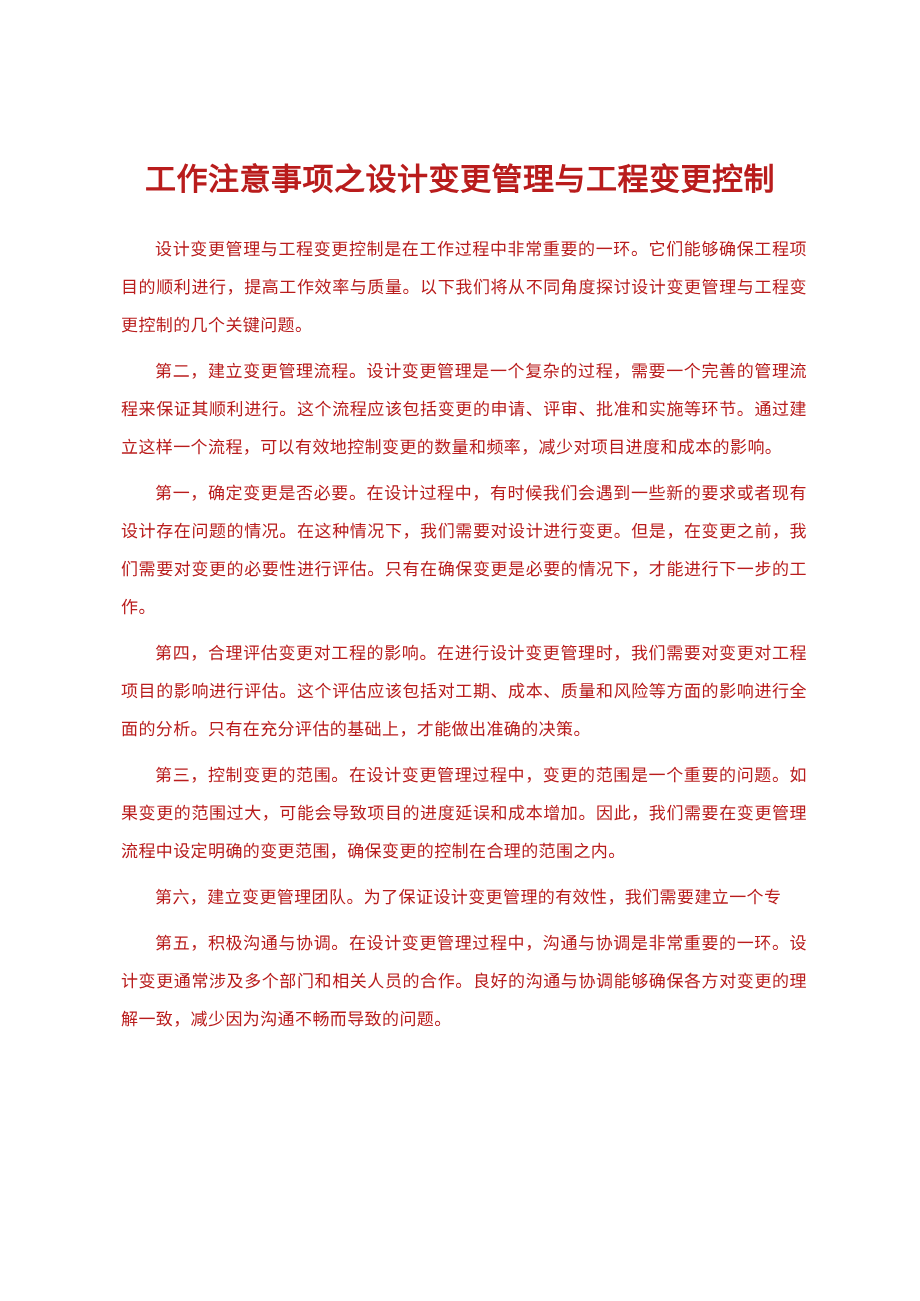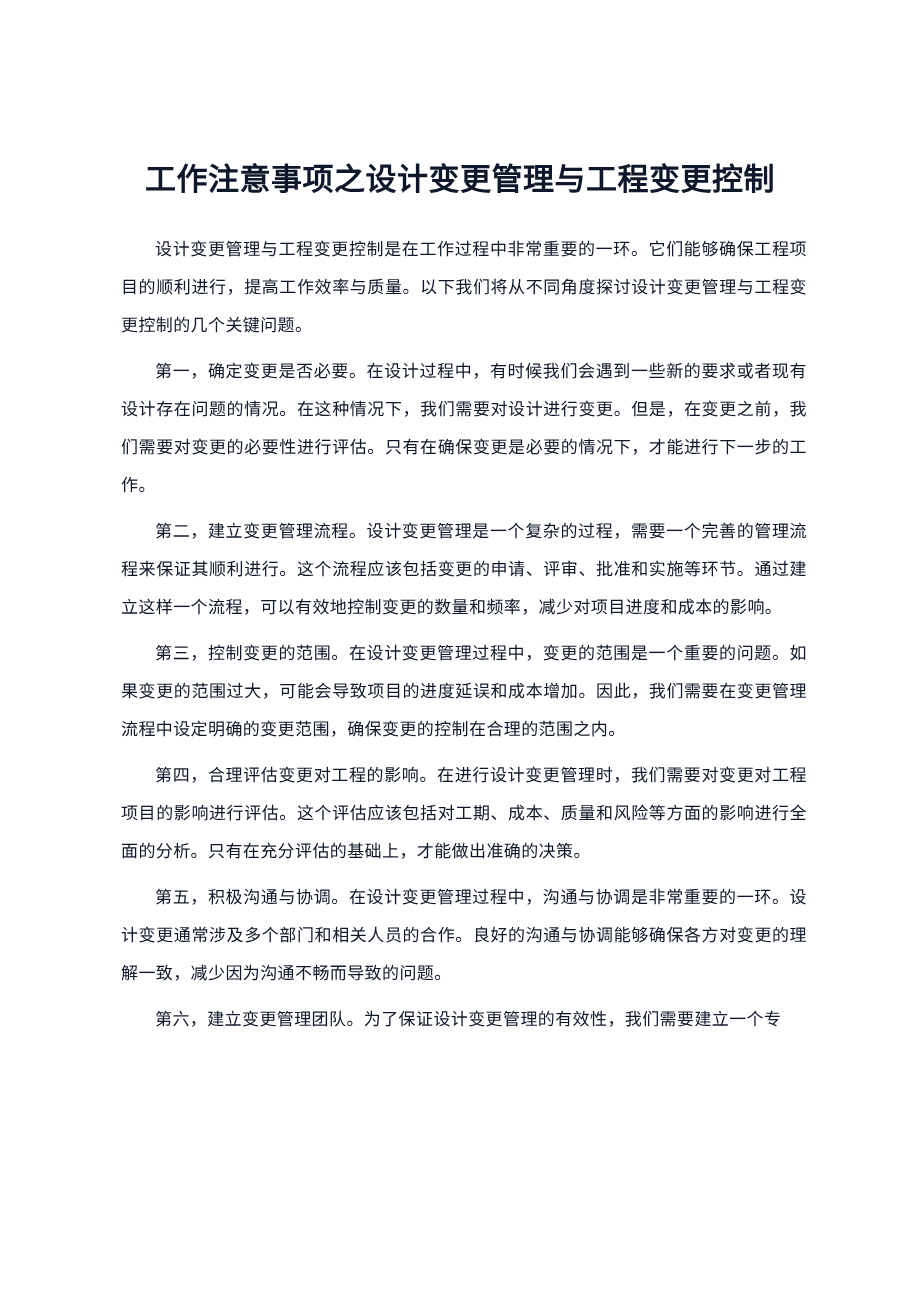--- a/index.html
+++ b/index.html
@@ -10,21 +10,21 @@
     }
     .page {
       position: relative;
       width: 920px;
       height: 1301px;
       box-sizing: border-box;
       background: #ffffff;
       padding: 147px 113px 0 113px;
       overflow: hidden;
       font-family: "Liberation Serif", "DejaVu Serif", serif;
-      color: #0f172a;
+      color: #b91c1c;
     }
     .doc-title {
       font-family: "Liberation Serif", "DejaVu Serif", serif;
       font-weight: bold;
       font-size: 31px;
       line-height: 66px;
       letter-spacing: 0.5px;
       text-align: center;
       max-width: 636px;
       margin: 0 auto 18px auto;
@@ -43,20 +43,20 @@
     }
   </style>
 </head>
 <body>
 
 <div class="page">
   <h1 class="doc-title">工作注意事项之设计变更管理与工程变更控制</h1>
 
   <div class="doc-body">
     <p class="para">设计变更管理与工程变更控制是在工作过程中非常重要的一环。它们能够确保工程项目的顺利进行，提高工作效率与质量。以下我们将从不同角度探讨设计变更管理与工程变更控制的几个关键问题。</p>
+    <p class="para">第二，建立变更管理流程。设计变更管理是一个复杂的过程，需要一个完善的管理流程来保证其顺利进行。这个流程应该包括变更的申请、评审、批准和实施等环节。通过建立这样一个流程，可以有效地控制变更的数量和频率，减少对项目进度和成本的影响。</p>
     <p class="para">第一，确定变更是否必要。在设计过程中，有时候我们会遇到一些新的要求或者现有设计存在问题的情况。在这种情况下，我们需要对设计进行变更。但是，在变更之前，我们需要对变更的必要性进行评估。只有在确保变更是必要的情况下，才能进行下一步的工作。</p>
-    <p class="para">第二，建立变更管理流程。设计变更管理是一个复杂的过程，需要一个完善的管理流程来保证其顺利进行。这个流程应该包括变更的申请、评审、批准和实施等环节。通过建立这样一个流程，可以有效地控制变更的数量和频率，减少对项目进度和成本的影响。</p>
+    <p class="para">第四，合理评估变更对工程的影响。在进行设计变更管理时，我们需要对变更对工程项目的影响进行评估。这个评估应该包括对工期、成本、质量和风险等方面的影响进行全面的分析。只有在充分评估的基础上，才能做出准确的决策。</p>
     <p class="para">第三，控制变更的范围。在设计变更管理过程中，变更的范围是一个重要的问题。如果变更的范围过大，可能会导致项目的进度延误和成本增加。因此，我们需要在变更管理流程中设定明确的变更范围，确保变更的控制在合理的范围之内。</p>
-    <p class="para">第四，合理评估变更对工程的影响。在进行设计变更管理时，我们需要对变更对工程项目的影响进行评估。这个评估应该包括对工期、成本、质量和风险等方面的影响进行全面的分析。只有在充分评估的基础上，才能做出准确的决策。</p>
+    <p class="para">第六，建立变更管理团队。为了保证设计变更管理的有效性，我们需要建立一个专</p>
     <p class="para">第五，积极沟通与协调。在设计变更管理过程中，沟通与协调是非常重要的一环。设计变更通常涉及多个部门和相关人员的合作。良好的沟通与协调能够确保各方对变更的理解一致，减少因为沟通不畅而导致的问题。</p>
-    <p class="para">第六，建立变更管理团队。为了保证设计变更管理的有效性，我们需要建立一个专</p>
   </div>
 </div>
 
 </body></html>

